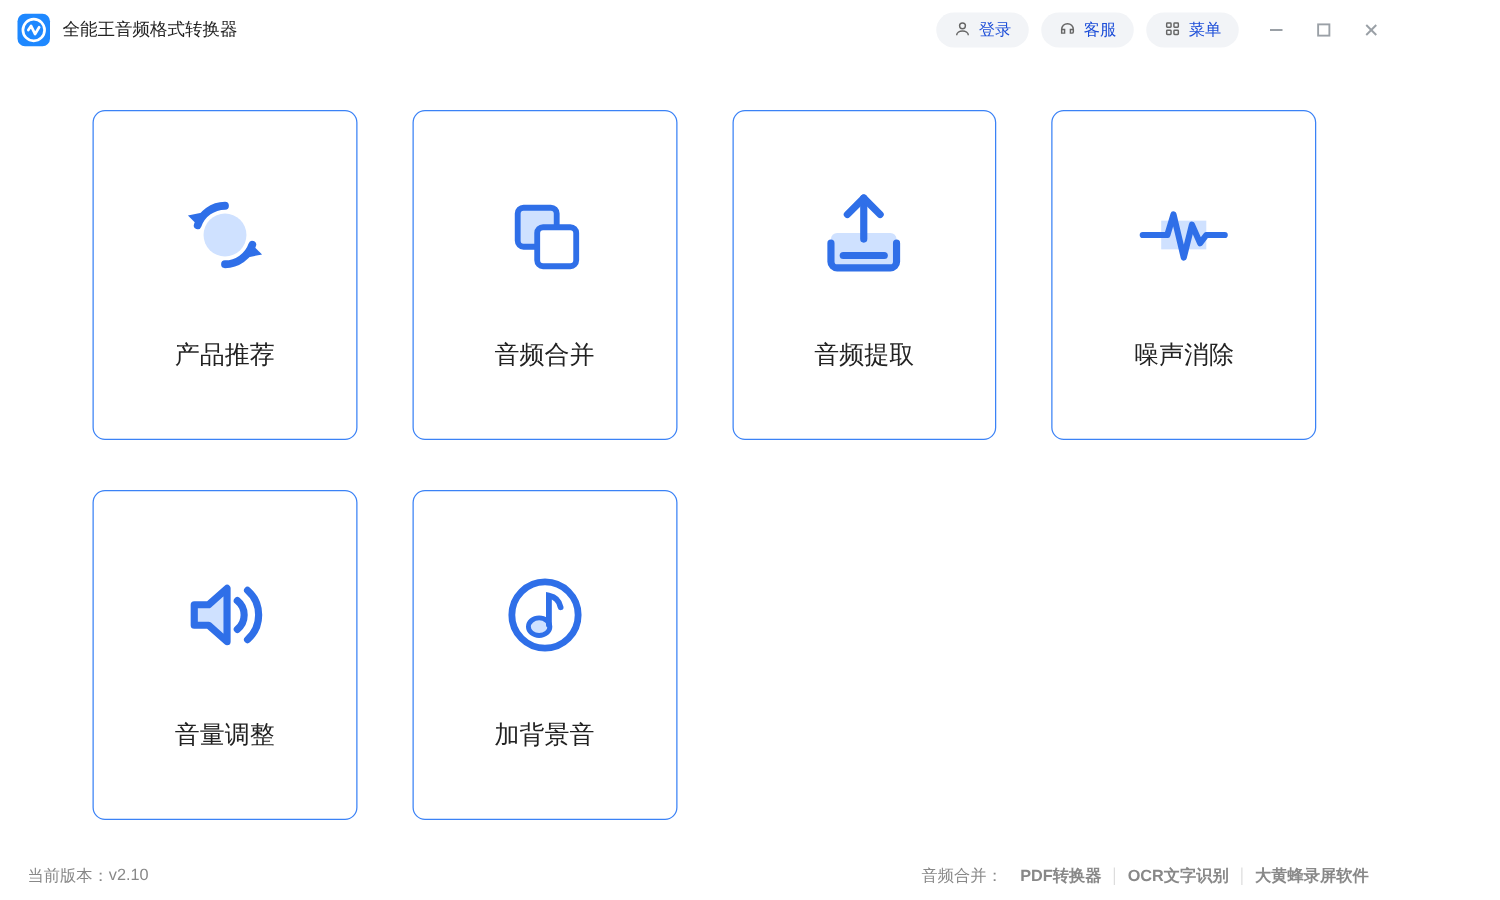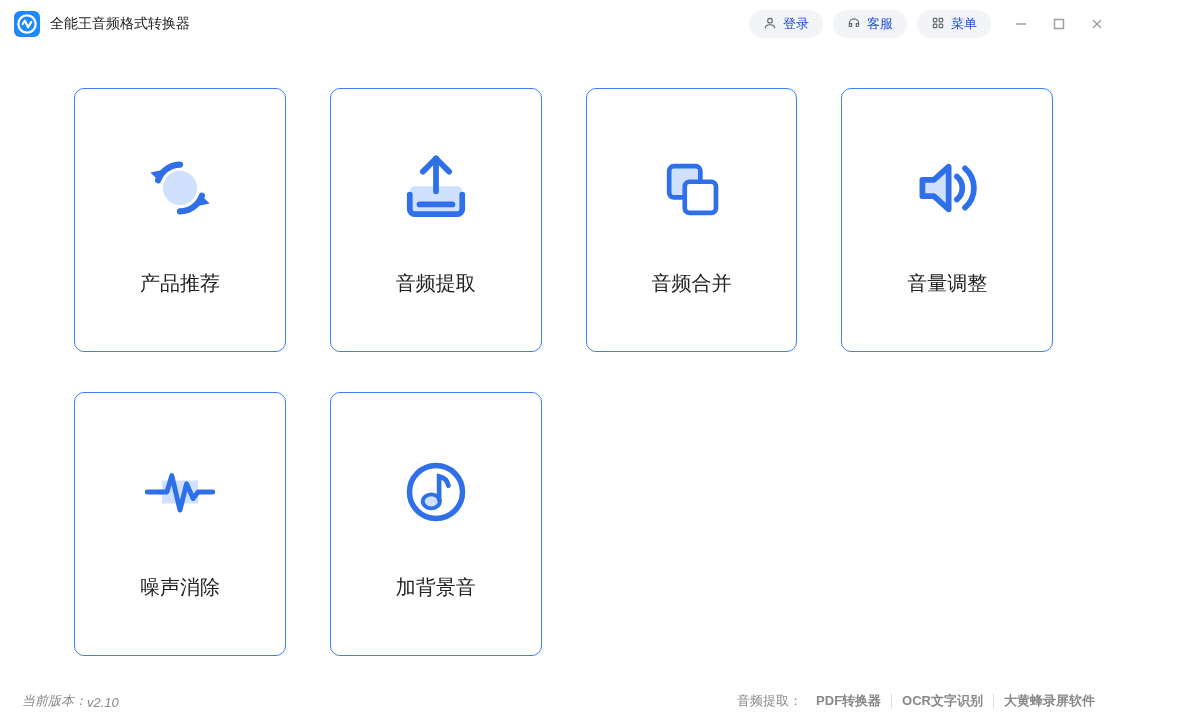--- a/index.html
+++ b/index.html
@@ -18,21 +18,21 @@
 
   
   .main { flex: 1; padding: 40px 74px 24px 74px; }
   .grid { display: grid; grid-template-columns: repeat(4, 1fr); grid-template-rows: repeat(2, 1fr); gap: 40px 44px; height: 100%; }
   .card { border: 1.5px solid #3b82f6; border-radius: 10px; display: flex; flex-direction: column; align-items: center; justify-content: center; gap: 38px; cursor: pointer; background: #fff; }
   .card .icon-wrap { width: 88px; height: 88px; display: flex; align-items: center; justify-content: center; }
   .card .label { font-size: 20px; color: #222; }
 
   
   .footer { height: 40px; display: flex; align-items: center; padding: 0 22px; font-size: 13px; color: #888; border-top: 1px solid transparent; }
-  .footer-left { display: flex; align-items: flex-end; gap: 0; font-style: italic; }
+  .footer-left { display: flex; align-items: flex-start; gap: 0; }
   .footer-right { margin-left: auto; display: flex; align-items: center; }
   .footer-link { color: #888; cursor: pointer; padding: 0 10px; font-weight: bold; }
   .footer-sep { width: 1px; height: 14px; background: #ddd; }
   .footer-label { color: #888; padding-right: 4px; }
 </style>
 </head>
 <body>
 
 <div class="window">
 
@@ -107,62 +107,62 @@
             <path d="M50 80 A30 30 0 0 0 78 60" fill="none" stroke="#2f6fe8" stroke-width="8" stroke-linecap="round"></path>
             <polygon points="78,60 88,70 68,74" fill="#2f6fe8"></polygon>
           </svg>
         </div>
         <div class="label">产品推荐</div>
       </div>
 
 
       <div class="card">
         <div class="icon-wrap">
+          <svg width="78" height="78" viewBox="0 0 100 100">
+            <rect x="22" y="22" width="40" height="40" rx="6" fill="#cfe1ff" stroke="#2f6fe8" stroke-width="6"></rect>
+            <rect x="42" y="42" width="40" height="40" rx="6" fill="#fff" stroke="#2f6fe8" stroke-width="6"></rect>
+          </svg>
+        </div>
+        <div class="label">音频合并</div>
+      </div>
+
+      <div class="card">
+        <div class="icon-wrap">
           <svg width="82" height="82" viewBox="0 0 100 100" fill="none" stroke="#2f6fe8" stroke-width="7" stroke-linecap="round" stroke-linejoin="round">
             <rect x="18" y="48" width="64" height="34" rx="6" fill="#cfe1ff" stroke="none"></rect>
             <path d="M18 58 v18 a6 6 0 0 0 6 6 h52 a6 6 0 0 0 6-6 v-18"></path>
             <line x1="30" y1="70" x2="70" y2="70"></line>
             <line x1="50" y1="54" x2="50" y2="14"></line>
             <polyline points="34,30 50,14 66,30"></polyline>
           </svg>
         </div>
         <div class="label">音频提取</div>
       </div>
 
+
       <div class="card">
         <div class="icon-wrap">
-          <svg width="78" height="78" viewBox="0 0 100 100">
-            <rect x="22" y="22" width="40" height="40" rx="6" fill="#cfe1ff" stroke="#2f6fe8" stroke-width="6"></rect>
-            <rect x="42" y="42" width="40" height="40" rx="6" fill="#fff" stroke="#2f6fe8" stroke-width="6"></rect>
+          <svg width="82" height="82" viewBox="0 0 100 100" fill="none" stroke="#2f6fe8" stroke-width="6" stroke-linecap="round" stroke-linejoin="round">
+            <rect x="28" y="36" width="44" height="28" fill="#cfe1ff" stroke="none"></rect>
+            <line x1="10" y1="50" x2="26" y2="50"></line>
+            <polyline points="26,50 34,50 40,30 50,72 58,40 66,58 72,50 90,50"></polyline>
           </svg>
         </div>
-        <div class="label">音频合并</div>
+        <div class="label">噪声消除</div>
       </div>
-
 
       <div class="card">
         <div class="icon-wrap">
           <svg width="82" height="82" viewBox="0 0 100 100" fill="none" stroke="#2f6fe8" stroke-width="7" stroke-linecap="round" stroke-linejoin="round">
             <path d="M20 40 h14 l18 -16 v52 l-18 -16 h-14 z" fill="#cfe1ff"></path>
             <path d="M62 36 a18 18 0 0 1 0 28"></path>
             <path d="M72 26 a32 32 0 0 1 0 48"></path>
           </svg>
         </div>
         <div class="label">音量调整</div>
-      </div>
-
-      <div class="card">
-        <div class="icon-wrap">
-          <svg width="82" height="82" viewBox="0 0 100 100" fill="none" stroke="#2f6fe8" stroke-width="6" stroke-linecap="round" stroke-linejoin="round">
-            <rect x="28" y="36" width="44" height="28" fill="#cfe1ff" stroke="none"></rect>
-            <line x1="10" y1="50" x2="26" y2="50"></line>
-            <polyline points="26,50 34,50 40,30 50,72 58,40 66,58 72,50 90,50"></polyline>
-          </svg>
-        </div>
-        <div class="label">噪声消除</div>
       </div>
 
       <div class="card">
         <div class="icon-wrap">
           <svg width="78" height="78" viewBox="0 0 100 100">
             <circle cx="50" cy="50" r="34" fill="none" stroke="#2f6fe8" stroke-width="7"></circle>
             <ellipse cx="44" cy="62" rx="11" ry="9" fill="#cfe1ff" stroke="#2f6fe8" stroke-width="5"></ellipse>
             <path d="M54 60 V30 q10 2 12 12" fill="none" stroke="#2f6fe8" stroke-width="6" stroke-linecap="round"></path>
           </svg>
         </div>
@@ -171,21 +171,21 @@
 
     </div>
   </div>
 
   <div class="footer">
     <div class="footer-left">
       <span>当前版本：</span>
         <span>v2.10</span>
     </div>
     <div class="footer-right">
-      <span class="footer-label">音频提取：</span>
+      <span class="footer-label">音频合并：</span>
       <span class="footer-link">PDF转换器</span>
       <span class="footer-sep"></span>
       <span class="footer-link">OCR文字识别</span>
       <span class="footer-sep"></span>
       <span class="footer-link">大黄蜂录屏软件</span>
     </div>
   </div>
 
 </div>
 

